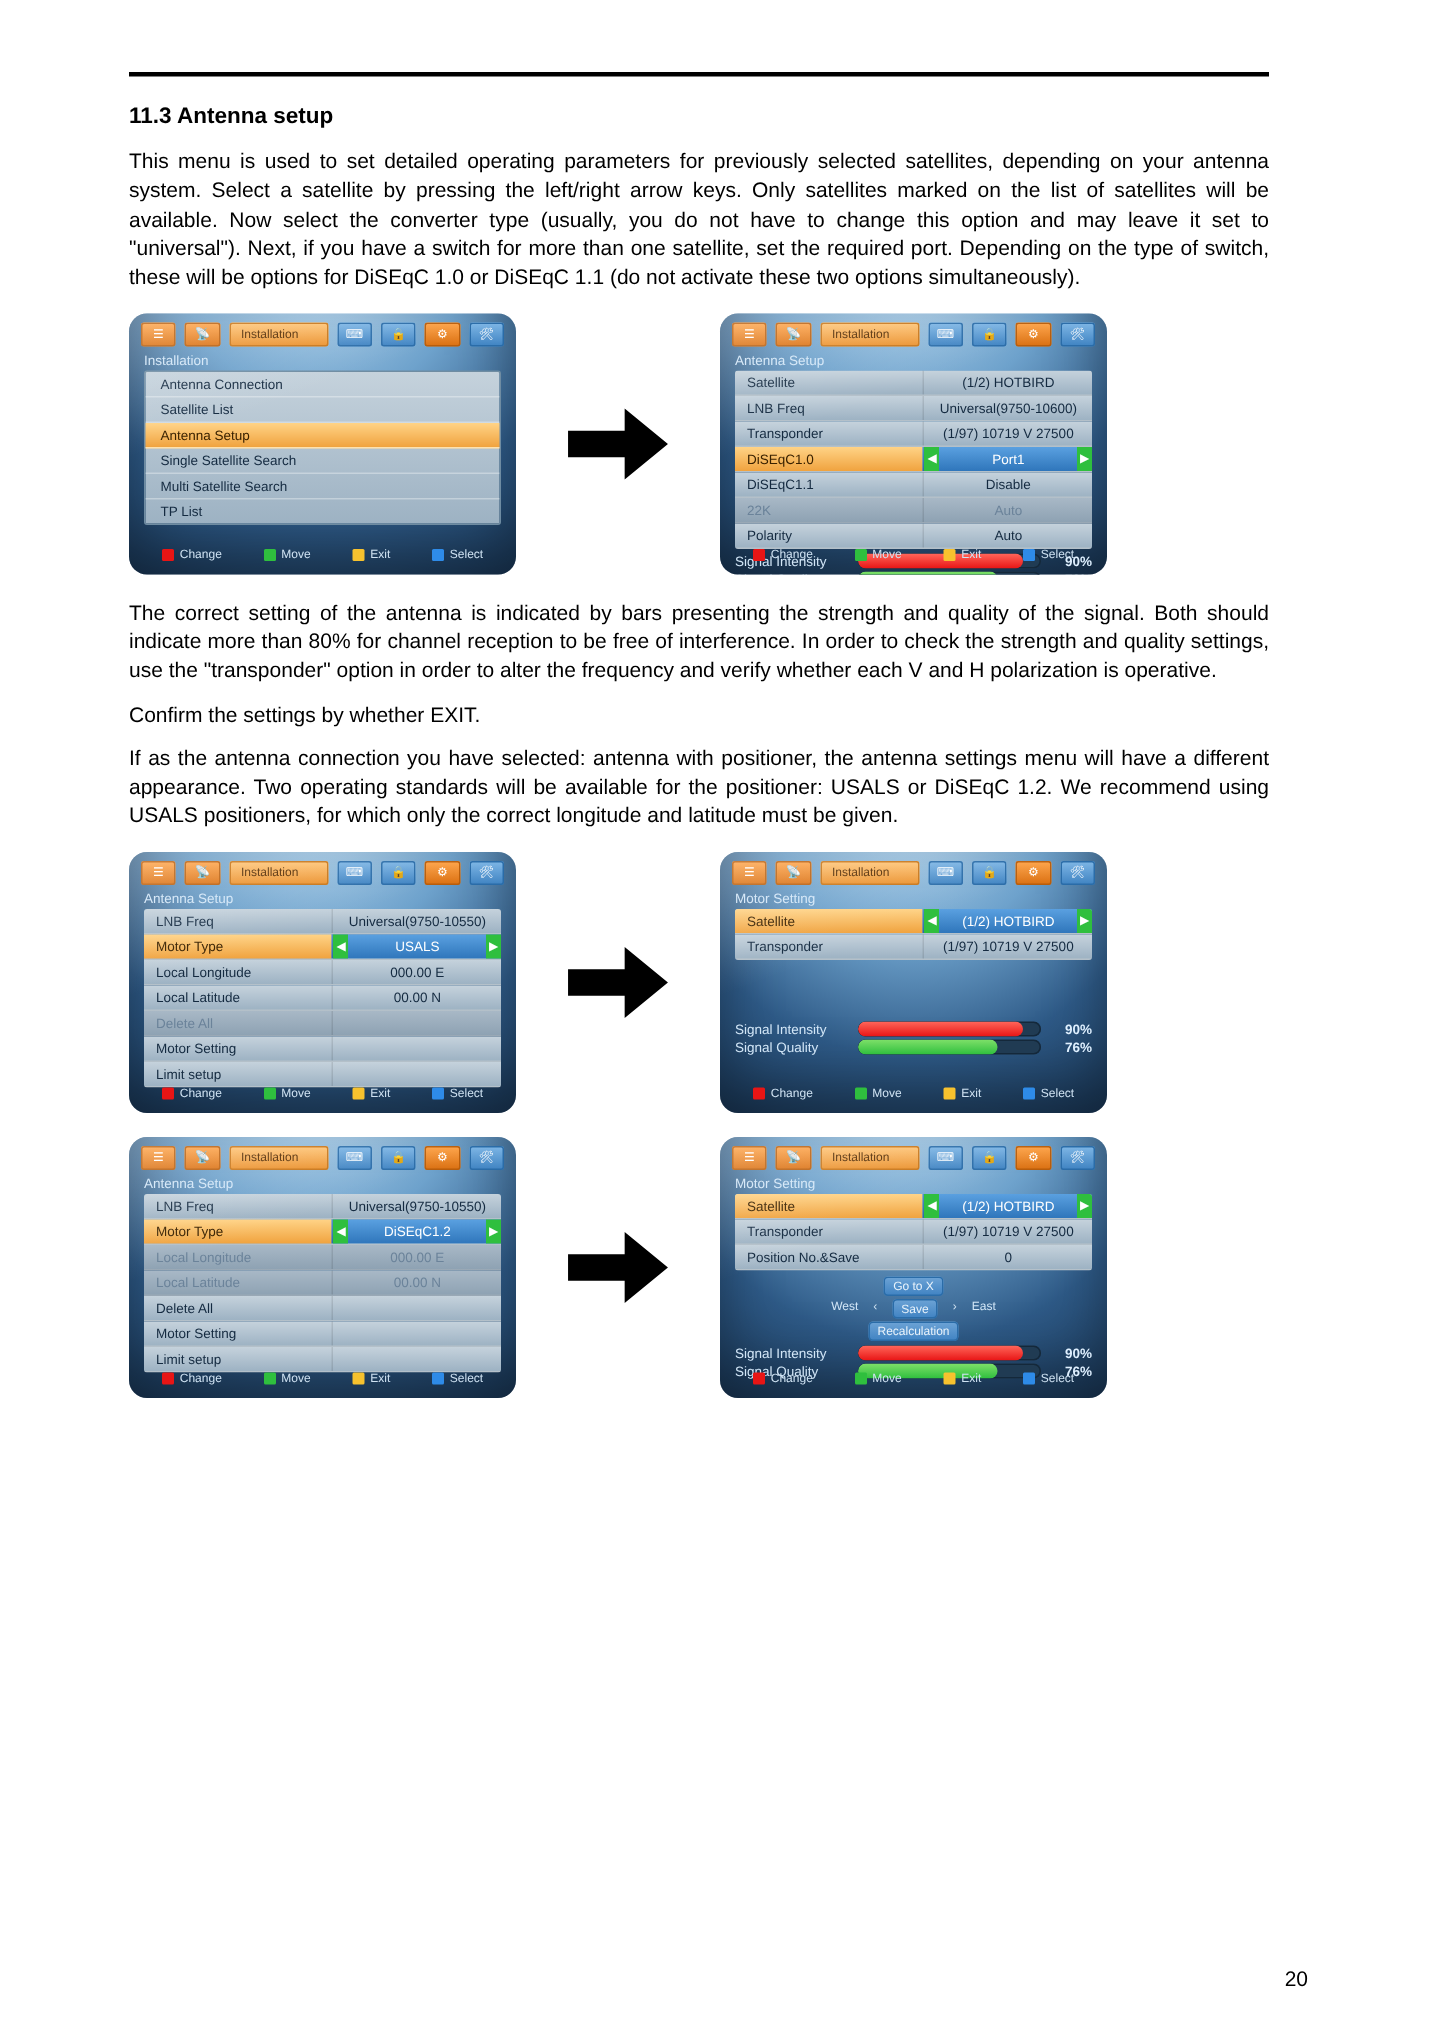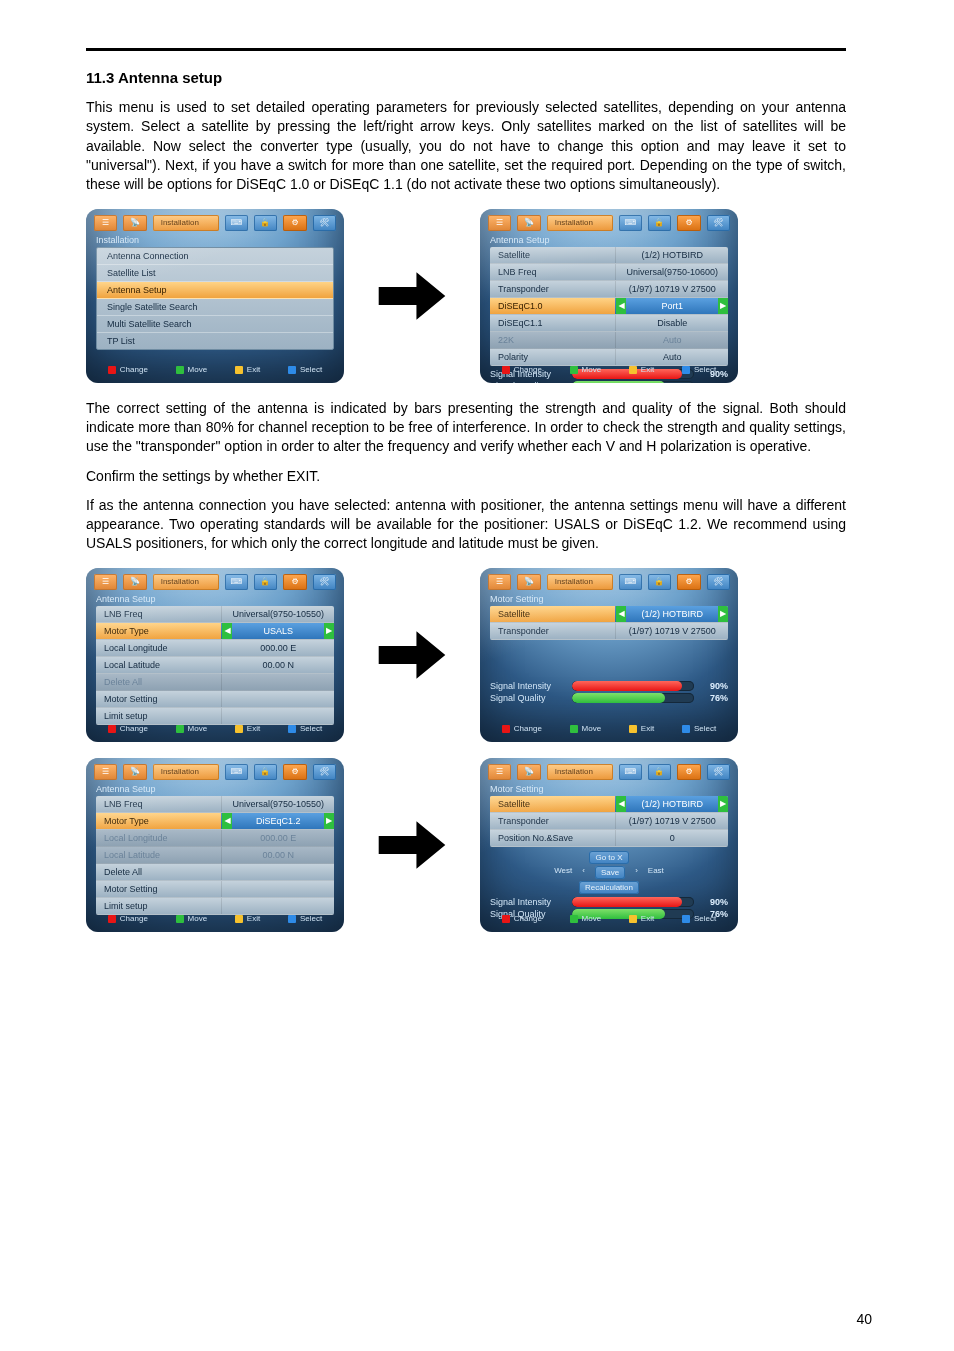--- a/index.html
+++ b/index.html
@@ -464,15 +464,15 @@
             <span>Exit</span>
           </span>
       <span class="pill">
             <span class="c blue"></span>
             <span>Select</span>
           </span>
     </div>
   </div>
 </div>
 
-<div class="pagenum">40</div>
+<div class="pagenum">20</div>
 
 </div>
 
 </body></html>

